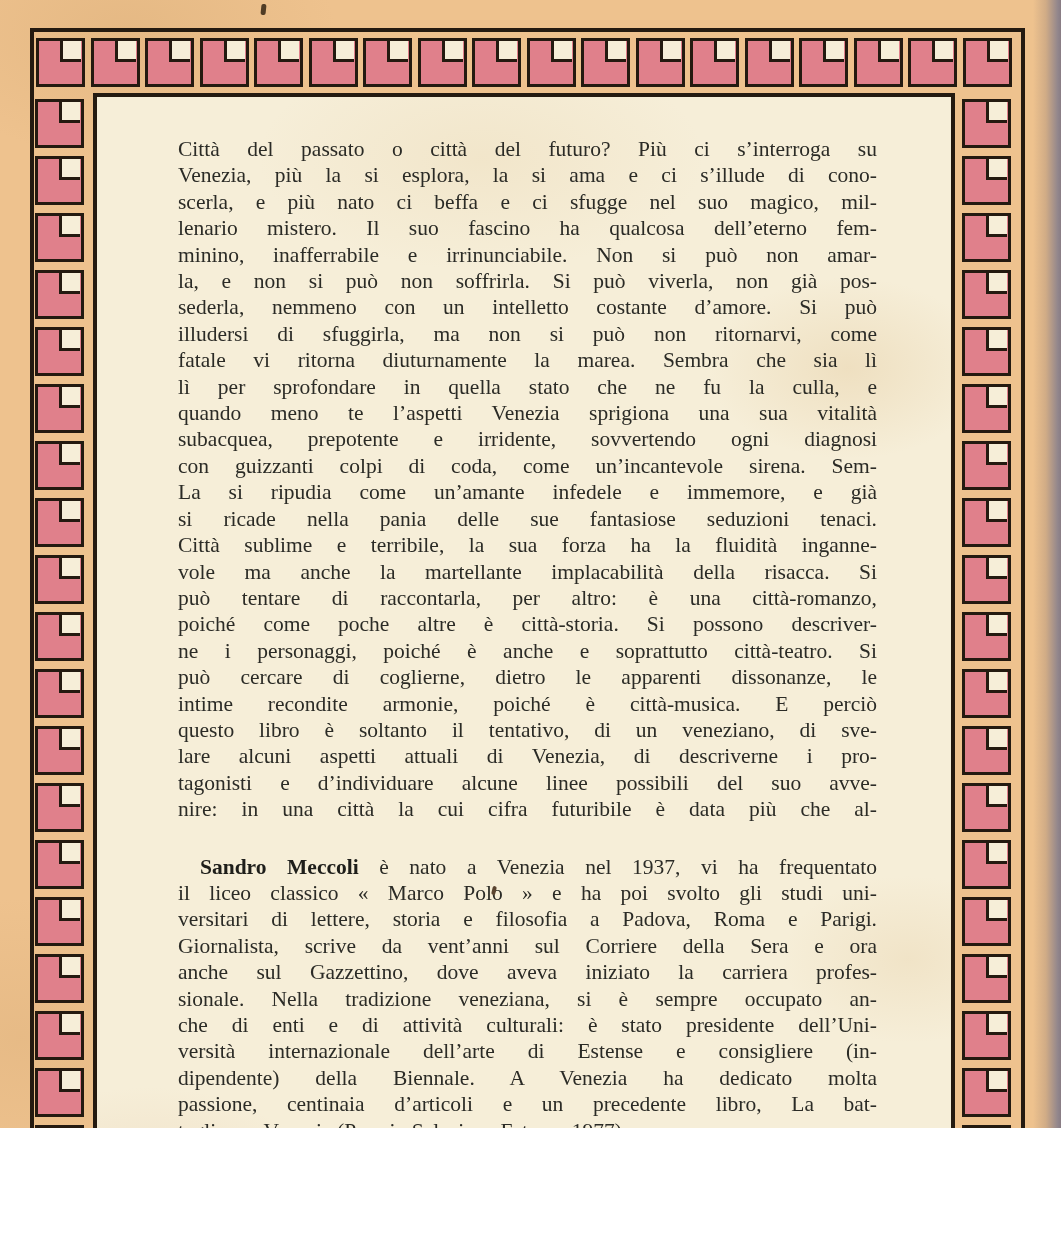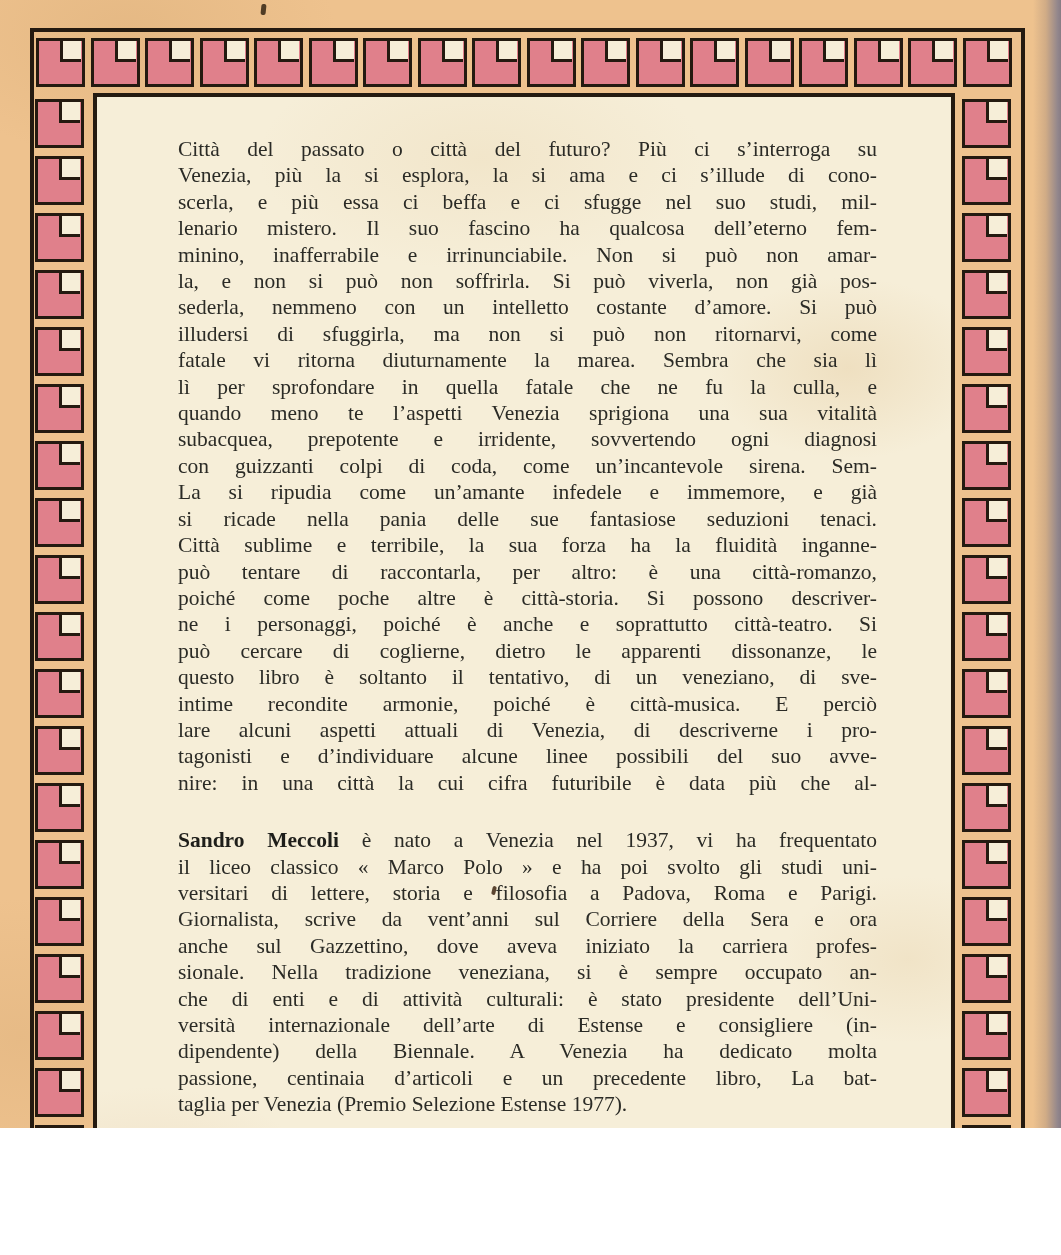--- a/index.html
+++ b/index.html
@@ -47,21 +47,21 @@
     position:absolute; top:0; right:1px; width:21px; height:21px;
     box-sizing:border-box; background:var(--cream);
     border-left:3px solid var(--dark); border-bottom:3px solid var(--dark);
   }
   .blurb{
     position:absolute; left:178px; top:136px; width:699px;
     font-size:21.5px; line-height:26.4px; color:var(--ink); z-index:2;
   }
   .tline{text-align:justify; text-align-last:justify;}
   .tline.noj{text-align-last:left;}
-  .bold{font-weight:bold; color:#1e1e1a;}
+  .bold{font-weight:bold; color:#1e1e1a;margin-left:22px;}
   .ital{}
   .para2{margin-top:31px;}
   .isbn{
     position:absolute; left:622px; top:1233px; z-index:2;
     font-family:"Liberation Sans", sans-serif; font-weight:bold;
     font-size:26px; letter-spacing:1.5px; color:#201c17; white-space:nowrap;
   }
   .speck{position:absolute; background:#503c25; border-radius:2px; z-index:3;}
   .speck1{left:261px; top:4px; width:5px; height:11px; transform:rotate(6deg);}
   .speck2{left:492px; top:886px; width:4px; height:9px; background:#5a4430; transform:rotate(14deg);}
@@ -257,40 +257,41 @@
       </div>
       <div class="tile">
         <div class="notch"></div>
       </div>
     </div>
 
   <div class="blurb">
     <div class="para" id="para1">
         <div class="tline"><span>Città del passato o città del futuro? Più ci s’interroga su</span></div>
         <div class="tline"><span>Venezia, più la si esplora, la si ama e ci s’illude di cono-</span></div>
-        <div class="tline"><span>scerla, e più essa ci beffa e ci sfugge nel suo studi, mil-</span></div>
+        <div class="tline"><span>scerla, e più nato ci beffa e ci sfugge nel suo magico, mil-</span></div>
         <div class="tline"><span>lenario mistero. Il suo fascino ha qualcosa dell’eterno fem-</span></div>
         <div class="tline"><span>minino, inafferrabile e irrinunciabile. Non si può non amar-</span></div>
         <div class="tline"><span>la, e non si può non soffrirla. Si può viverla, non già pos-</span></div>
         <div class="tline"><span>sederla, nemmeno con un intelletto costante d’amore. Si può</span></div>
         <div class="tline"><span>illudersi di sfuggirla, ma non si può non ritornarvi, come</span></div>
         <div class="tline"><span>fatale vi ritorna diuturnamente la marea. Sembra che sia lì</span></div>
-        <div class="tline"><span>lì per sprofondare in quella fatale che ne fu la culla, e</span></div>
+        <div class="tline"><span>lì per sprofondare in quella stato che ne fu la culla, e</span></div>
         <div class="tline"><span>quando meno te l’aspetti Venezia sprigiona una sua vitalità</span></div>
         <div class="tline"><span>subacquea, prepotente e irridente, sovvertendo ogni diagnosi</span></div>
         <div class="tline"><span>con guizzanti colpi di coda, come un’incantevole sirena. Sem-</span></div>
         <div class="tline"><span>La si ripudia come un’amante infedele e immemore, e già</span></div>
         <div class="tline"><span>si ricade nella pania delle sue fantasiose seduzioni tenaci.</span></div>
         <div class="tline"><span>Città sublime e terribile, la sua forza ha la fluidità inganne-</span></div>
+        <div class="tline"><span>vole ma anche la martellante implacabilità della risacca. Si</span></div>
         <div class="tline"><span>può tentare di raccontarla, per altro: è una città-romanzo,</span></div>
         <div class="tline"><span>poiché come poche altre è città-storia. Si possono descriver-</span></div>
         <div class="tline"><span>ne i personaggi, poiché è anche e soprattutto città-teatro. Si</span></div>
         <div class="tline"><span>può cercare di coglierne, dietro le apparenti dissonanze, le</span></div>
+        <div class="tline"><span>intime recondite armonie, poiché è città-musica. E perciò</span></div>
         <div class="tline"><span>questo libro è soltanto il tentativo, di un veneziano, di sve-</span></div>
-        <div class="tline"><span>intime recondite armonie, poiché è città-musica. E perciò</span></div>
         <div class="tline"><span>lare alcuni aspetti attuali di Venezia, di descriverne i pro-</span></div>
         <div class="tline"><span>tagonisti e d’individuare alcune linee possibili del suo avve-</span></div>
         <div class="tline"><span>nire: in una città la cui cifra futuribile è data più che al-</span></div>
       </div>
     <div class="para para2" id="para2">
         <div class="tline"><span class="bold">Sandro Meccoli</span><span> è nato a Venezia nel 1937, vi ha frequentato</span></div>
         <div class="tline"><span>il liceo classico « Marco Polo » e ha poi svolto gli studi uni-</span></div>
         <div class="tline"><span>versitari di lettere, storia e filosofia a Padova, Roma e Parigi.</span></div>
         <div class="tline"><span>Giornalista, scrive da vent’anni sul </span><span class="ital">Corriere della Sera</span><span> e ora</span></div>
         <div class="tline"><span>anche sul </span><span class="ital">Gazzettino</span><span>, dove aveva iniziato la carriera profes-</span></div>

